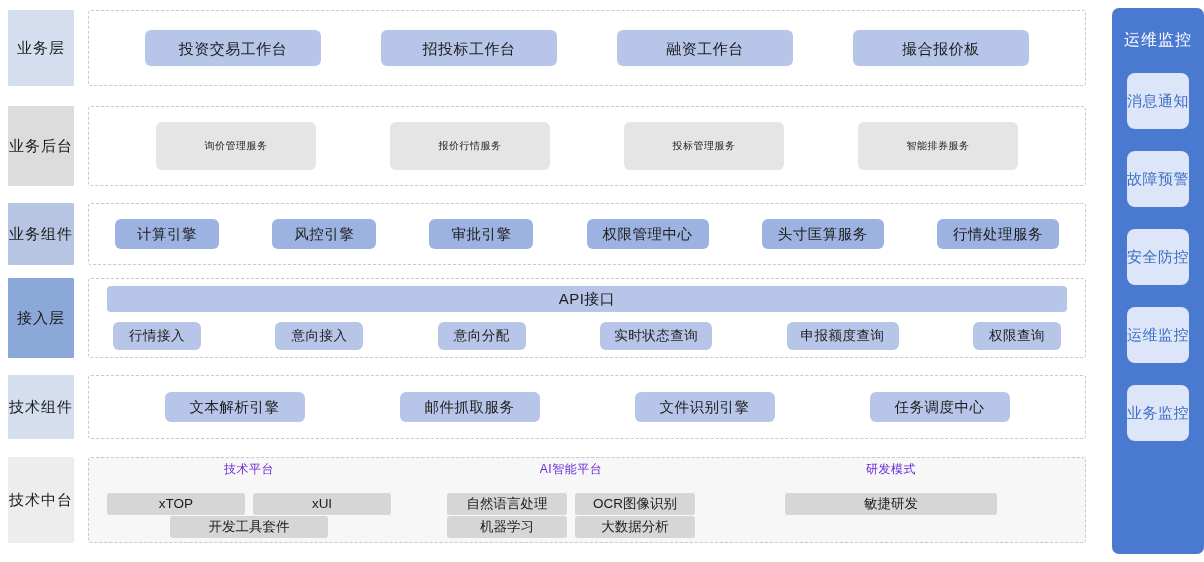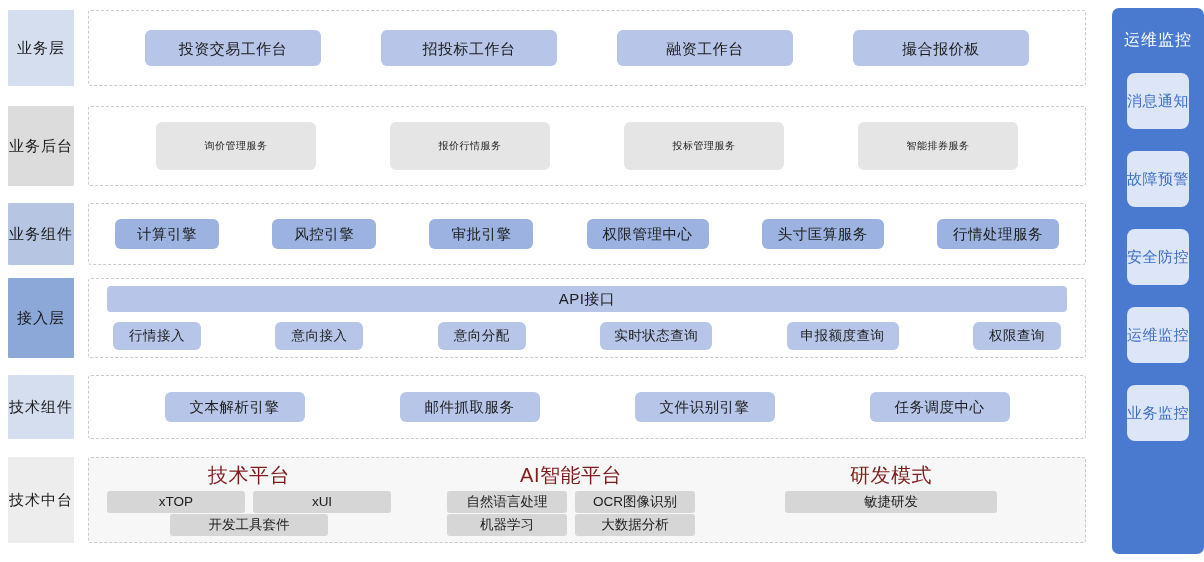--- a/index.html
+++ b/index.html
@@ -209,23 +209,23 @@
     width: 100%;
     display: flex;
     align-items: flex-start;
   }
   .pgroup {
     display: flex;
     flex-direction: column;
     align-items: center;
   }
   .pgroup-title {
-    font-size: 20px;
-    color: #7f1d1d;
-    margin-bottom: 3px;
+    font-size: 12px;
+    color: #6d28d9;
+    margin-bottom: 15px;
     letter-spacing: .5px;
     line-height: 1.3;
   }
   .pgroup-rows { display: flex; flex-direction: column; gap: 1px; align-items: center; }
   .pgroup-line { display: flex; gap: 8px; justify-content: center; }
   .pchip {
     background: #d6d6d6;
     border-radius: 3px;
     height: 22px;
     font-size: 13.5px;

